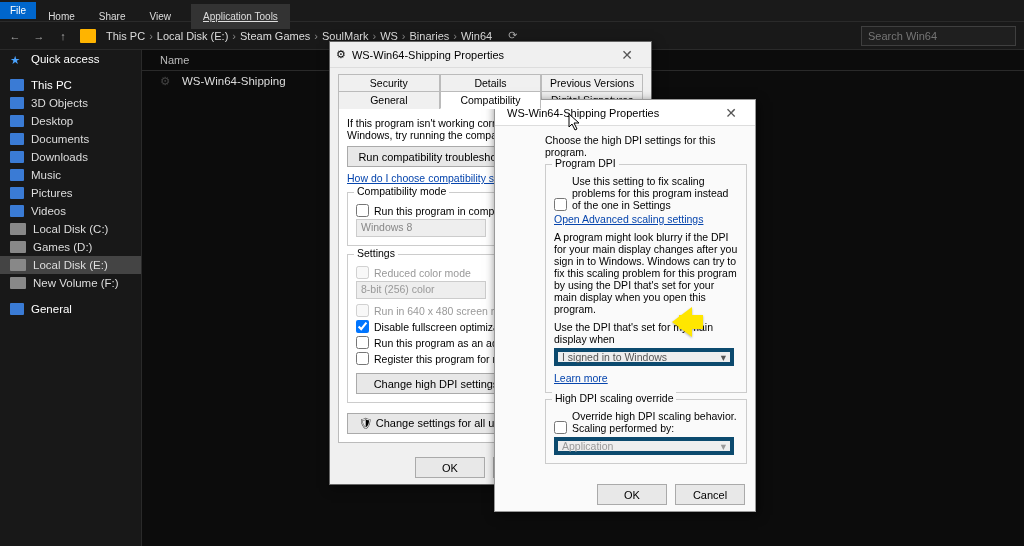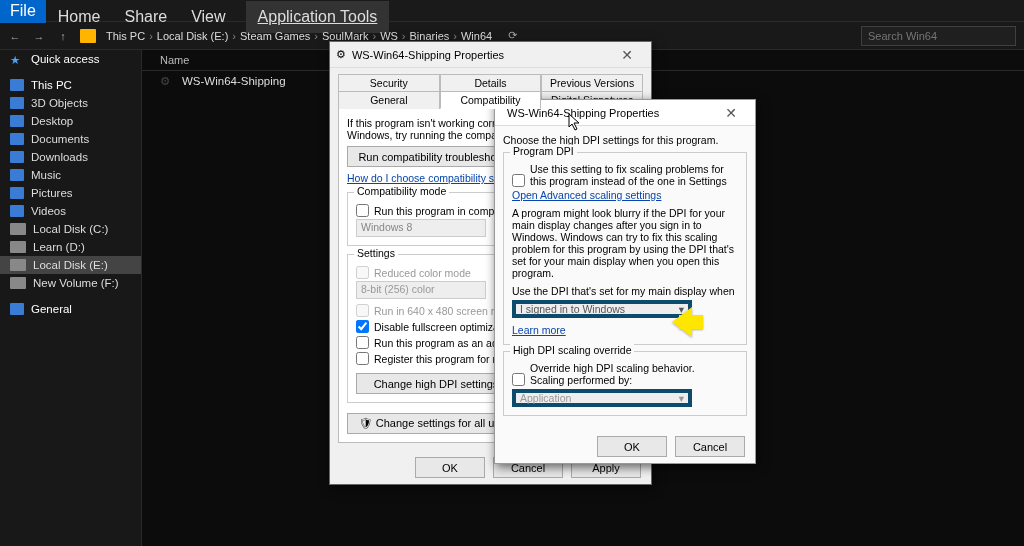--- a/index.html
+++ b/index.html
@@ -1,17 +1,17 @@
 <!DOCTYPE html>
 <html><head>
 <meta charset="utf-8">
 <style>
 * { box-sizing: border-box; margin: 0; padding: 0; font-family: "Segoe UI", Tahoma, sans-serif; }
 body { width: 1024px; height: 546px; background: #000; color: #fff; overflow: hidden; position: relative; }
-.ribbon { height: 22px; background: #1a1a1a; display: flex; align-items: center; font-size: 16px; border-bottom: 1px solid #2a2a2a; }
+.ribbon { height: 22px; background: #1a1a1a; display: flex; align-items: center; font-size: 10px; border-bottom: 1px solid #2a2a2a; }
 .ribbon .file { background: #0066cc; color: #fff; padding: 3px 10px; }
 .ribbon .rtab { padding: 3px 12px; color: #ddd; margin-top: 12px; }
 .ribbon .app-tools { background: #333; padding: 7px 12px; margin-left: 8px; text-decoration: underline; }
 .navbar { height: 28px; background: #191919; display: flex; align-items: center; gap: 10px; padding: 0 8px; font-size: 11px; border-bottom: 1px solid #2a2a2a; }
 .navbar .arrow { color: #aaa; width: 14px; text-align: center; }
 .navbar .folder-icon { width: 16px; height: 14px; background: #ffb400; border-radius: 1px; display: inline-block; }
 .breadcrumb { display: flex; align-items: center; gap: 4px; color: #ddd; }
 .breadcrumb span.sep { color: #888; }
 .search-box { margin-left: auto; width: 155px; height: 20px; background: #1f1f1f; border: 1px solid #3f3f3f; color: #888; font-size: 11px; padding: 2px 6px; }
 .refresh { color: #aaa; margin-left: 6px; }
@@ -44,21 +44,21 @@
 .groupbox > .legend { position: absolute; top: -8px; left: 6px; background: #fff; padding: 0 3px; font-size: 10.5px; }
 .cb { display: flex; align-items: flex-end; gap: 5px; font-size: 10.5px; margin: 2px 0; }
 .cb input { margin-top: 1px; }
 .select { width: 130px; height: 18px; background: #eee; border: 1px solid #ccc; font-size: 10.5px; padding: 1px 4px; color: #888; }
 .btn { border: 1px solid #aaa; background: #e8e8e8; min-width: 70px; height: 21px; font-size: 11px; cursor: pointer; }
 .btn-row { display: flex; gap: 8px; justify-content: flex-end; padding: 6px 10px; }
 
 
 .dpi { position: absolute; background: #fafafa; color: #000; border: 1px solid #999; box-shadow: 2px 3px 10px rgba(0,0,0,.6); }
 .dpi .dlg-title { background: #fff; }
-.dpi .body { padding: 8px 8px; font-size: 10.5px; }
+.dpi .body { padding: 8px 8px; font-size: 10.5px; margin-left: 42px; }
 .dpi .sel { background: #eee; border: 4px solid #0c4a6e; width: 180px; height: 18px; padding: 1px 4px; color: #555; display:flex; align-items:center; justify-content:space-between; }
 .dpi .group { border: 1px solid #ccc; padding: 8px; margin: 6px 0; position: relative; }
 .dpi .group .legend { position: absolute; top: -8px; left: 6px; background: #fafafa; padding: 0 3px; }
 
 
 .arrow-annot { position: absolute; width: 46px; height: 30px; filter: drop-shadow(0 1px 1px rgba(0,0,0,.3)); }
 .arrow-annot::before { content: ""; position: absolute; right: 0; top: 8px; width: 24px; height: 14px; background: #ffe600; }
 .arrow-annot::after { content: ""; position: absolute; left: 0; top: 0; border: 15px solid transparent; border-right: 20px solid #ffe600; }
 .cursor-ptr { position: absolute; width: 14px; height: 18px; }
 </style>
@@ -134,21 +134,21 @@
   <div class="item">
       <span class="ico vid"></span>
       <span>Videos</span>
     </div>
   <div class="item">
       <span class="ico hdd"></span>
       <span>Local Disk (C:)</span>
     </div>
   <div class="item">
       <span class="ico hdd"></span>
-      <span>Learn (D:)</span>
+      <span>Games (D:)</span>
     </div>
   <div class="item selected">
       <span class="ico hdd"></span>
       <span>Local Disk (E:)</span>
     </div>
   <div class="item">
       <span class="ico hdd"></span>
       <span>New Volume (F:)</span>
     </div>
   <div style="height:8px"></div>

